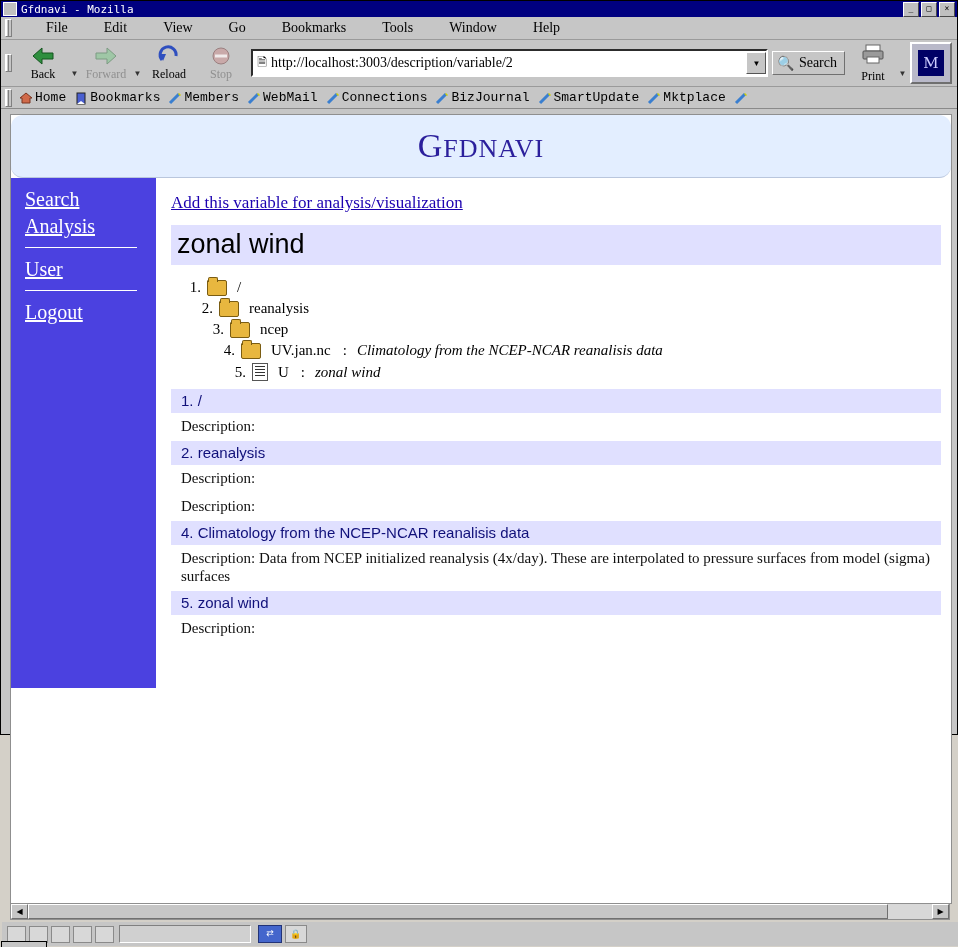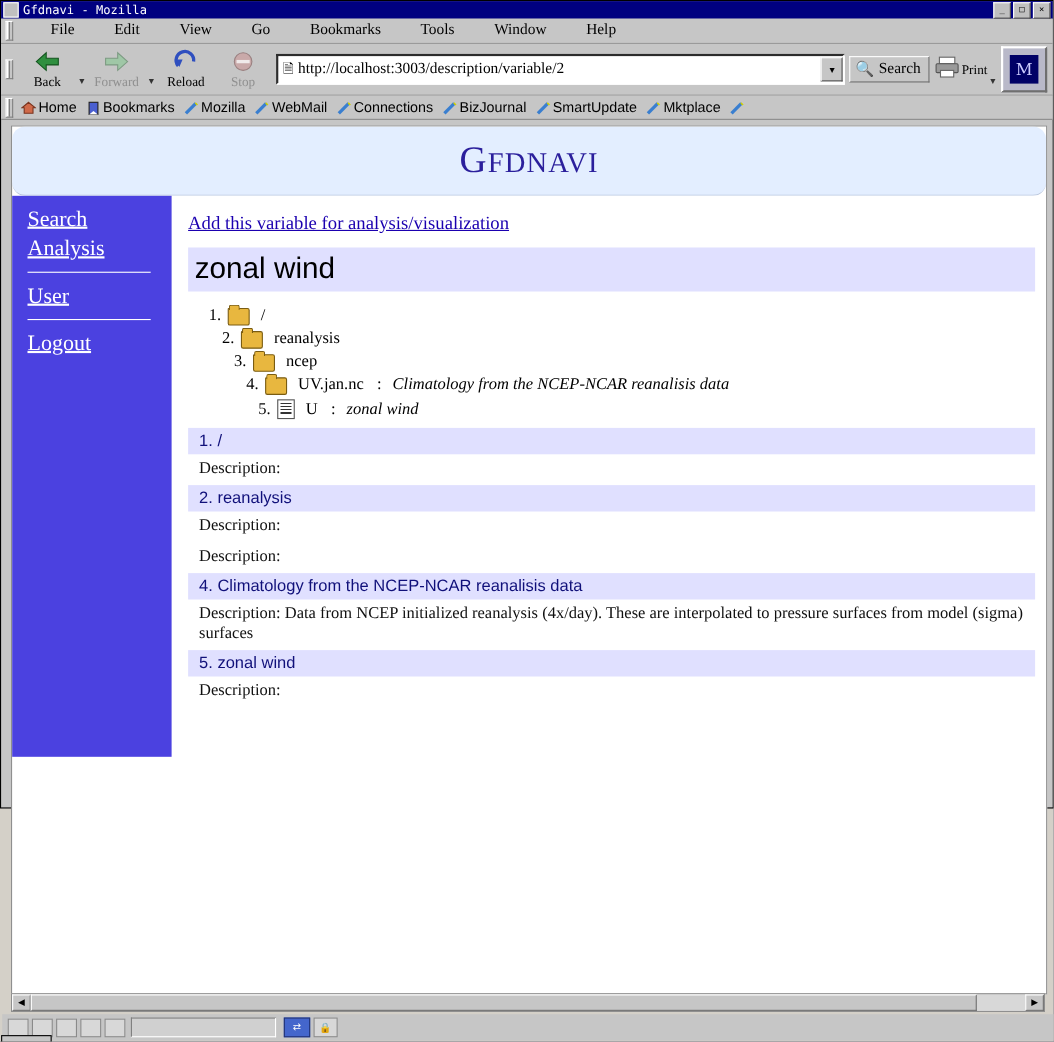--- a/index.html
+++ b/index.html
@@ -154,21 +154,21 @@
     padding: 0 7px 0 4px;
     background: #c6c6c6;
     border-top: 1px solid #fff; border-left: 1px solid #fff;
     border-right: 1px solid #707070; border-bottom: 1px solid #707070;
     font-family: "Liberation Serif", serif;
     font-size: 14px;
     margin-right: 4px;
   }
   .printbtn {
     width: 48px; height: 42px;
-    display: flex; align-items: center; justify-content: center;
+    display: flex; flex-direction: column; align-items: center; justify-content: center;
     font-family: "Liberation Serif", serif;
     font-size: 12px;
   }
   .logo-box {
     width: 38px; height: 38px;
     margin: 0 5px 0 2px;
     background: #b9b9c9;
     border-top: 2px solid #fff; border-left: 2px solid #fff;
     border-right: 2px solid #6f6f6f; border-bottom: 2px solid #6f6f6f;
     display: flex; align-items: center; justify-content: center;
@@ -187,21 +187,21 @@
     height: 21px;
     display: flex;
     align-items: center;
     background: #c6c6c6;
     border-bottom: 1px solid #8a8a8a;
     padding-left: 4px;
   }
   .pb-item {
     display: flex; align-items: center;
     padding: 0 6px 0 2px;
-    font-family: Liberation Sans, sans-serif;
+    font-family: Liberation Mono, monospace;
     font-size: 13px;
     color: #000;
   }
   .pb-ico { width: 14px; height: 14px; margin-right: 2px; position: relative; }
 
   
   .content-wrap {
     position: absolute;
     left: 9px; top: 113px;
     width: 940px; height: 788px;
@@ -545,21 +545,21 @@
         </span>
         <span>Bookmarks</span>
       </div>
       <div class="pb-item">
         <span class="pb-ico">
           <svg width="14" height="14" viewBox="0 0 14 14">
               <line x1="2" y1="12" x2="11" y2="3" stroke="#3a7fd0" stroke-width="3"></line>
               <polygon points="11,2 13,4 12,5 10,3" fill="#d0d000"></polygon>
             </svg>
         </span>
-        <span>Mozilla</span>
+        <span>Members</span>
       </div>
       <div class="pb-item">
         <span class="pb-ico">
           <svg width="14" height="14" viewBox="0 0 14 14">
               <line x1="2" y1="12" x2="11" y2="3" stroke="#3a7fd0" stroke-width="3"></line>
               <polygon points="11,2 13,4 12,5 10,3" fill="#d0d000"></polygon>
             </svg>
         </span>
         <span>WebMail</span>
       </div>

